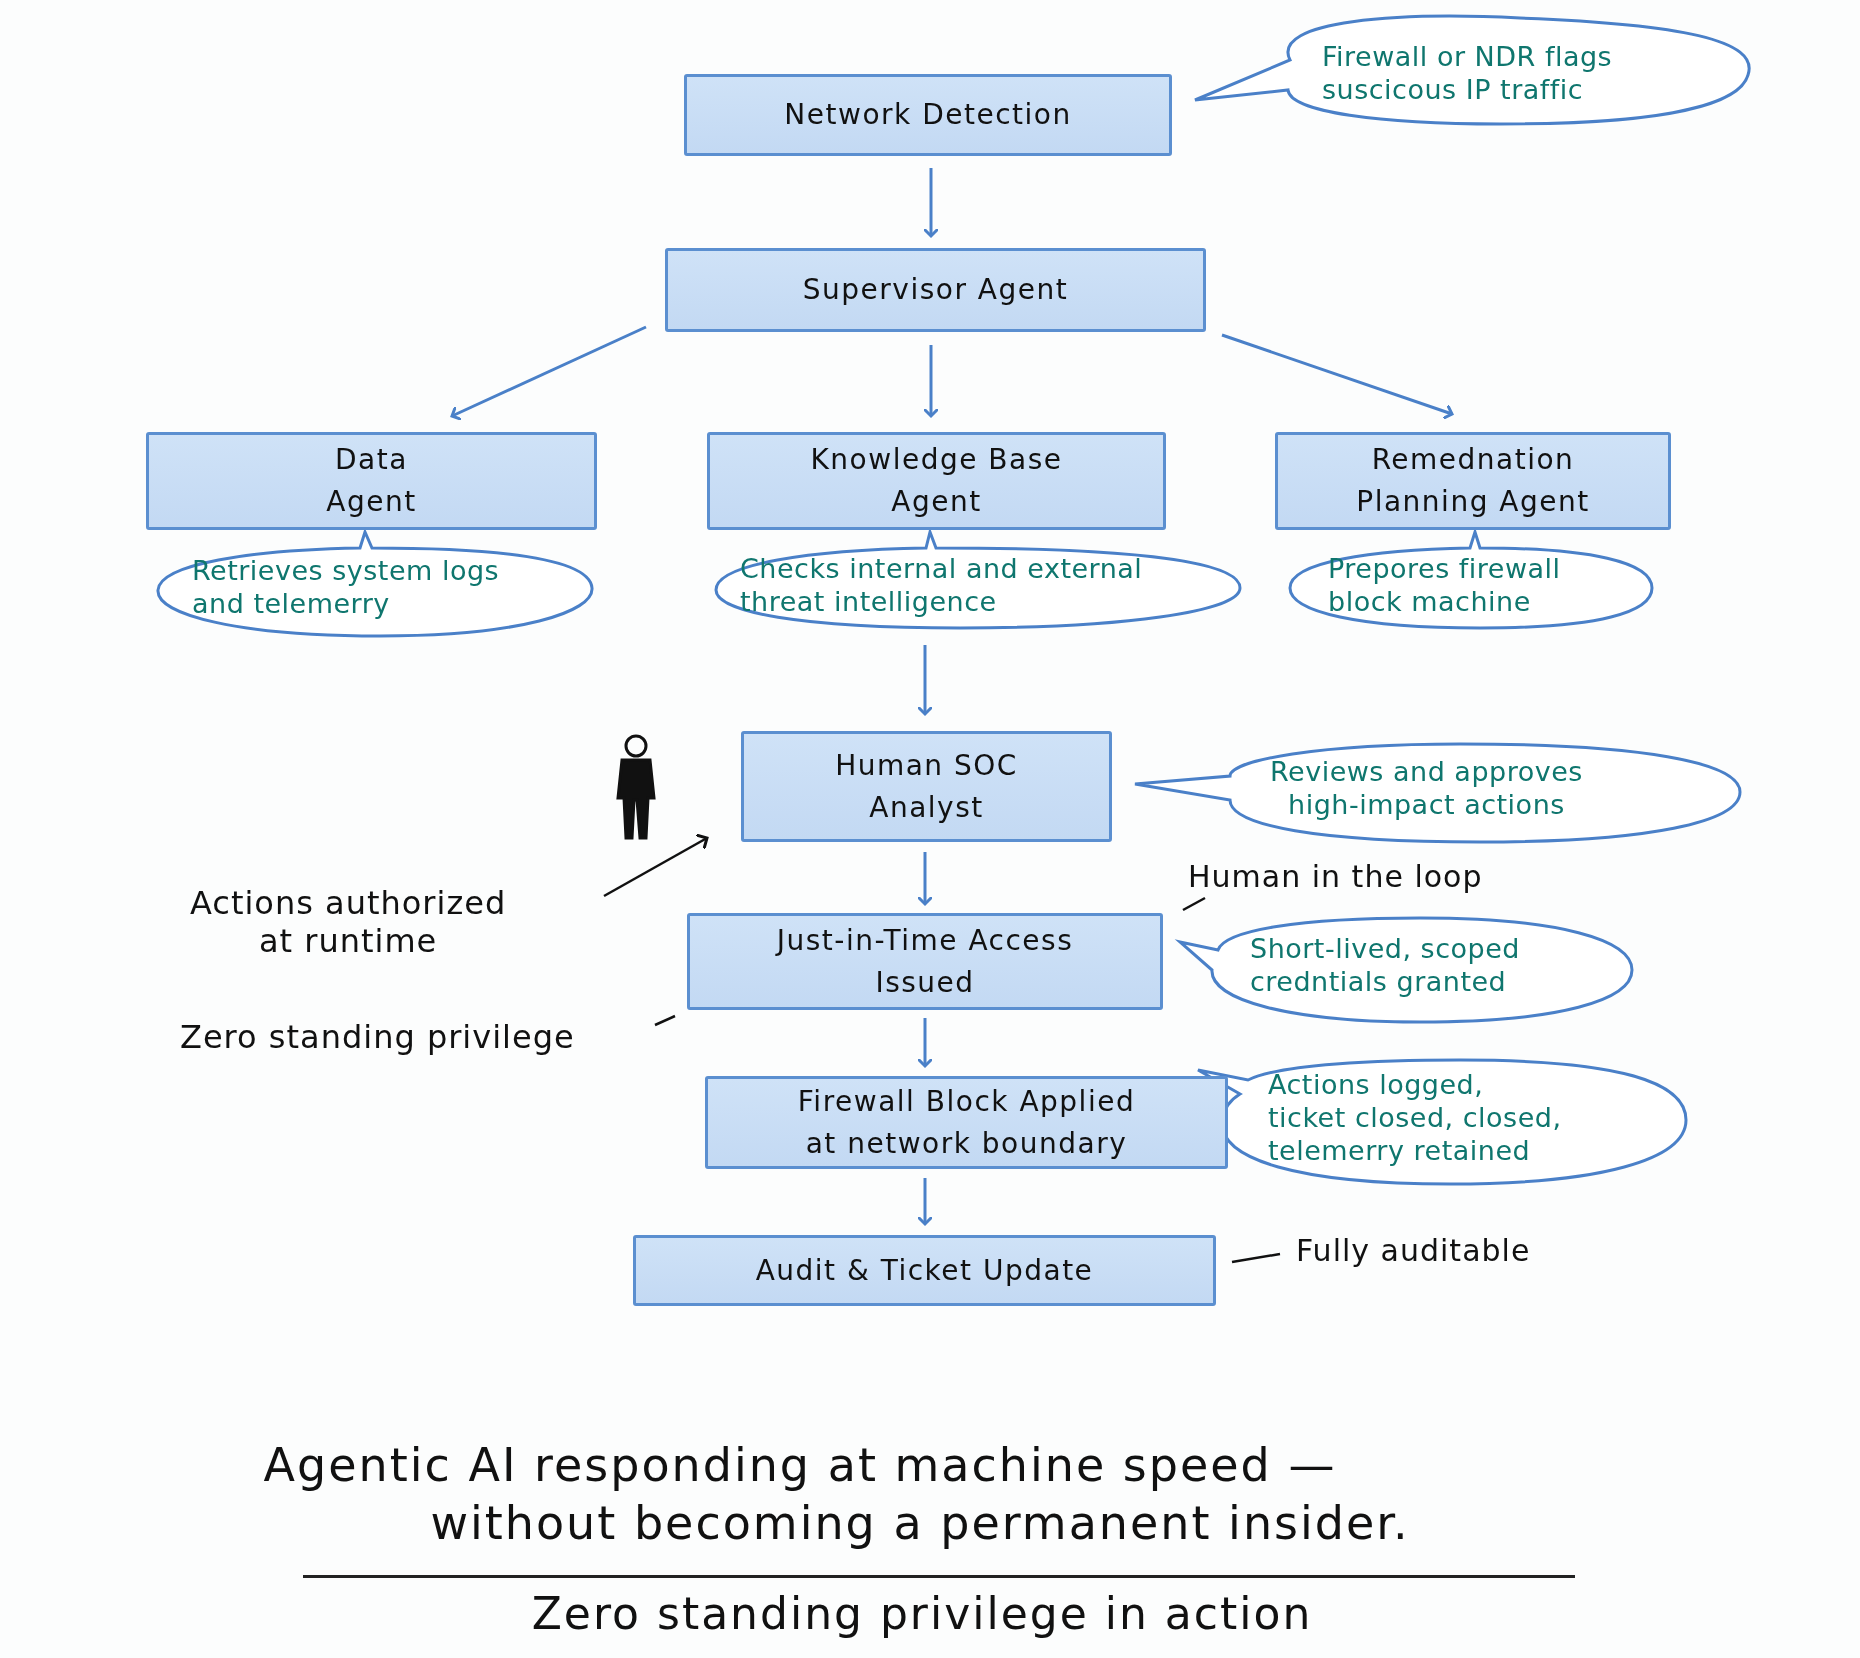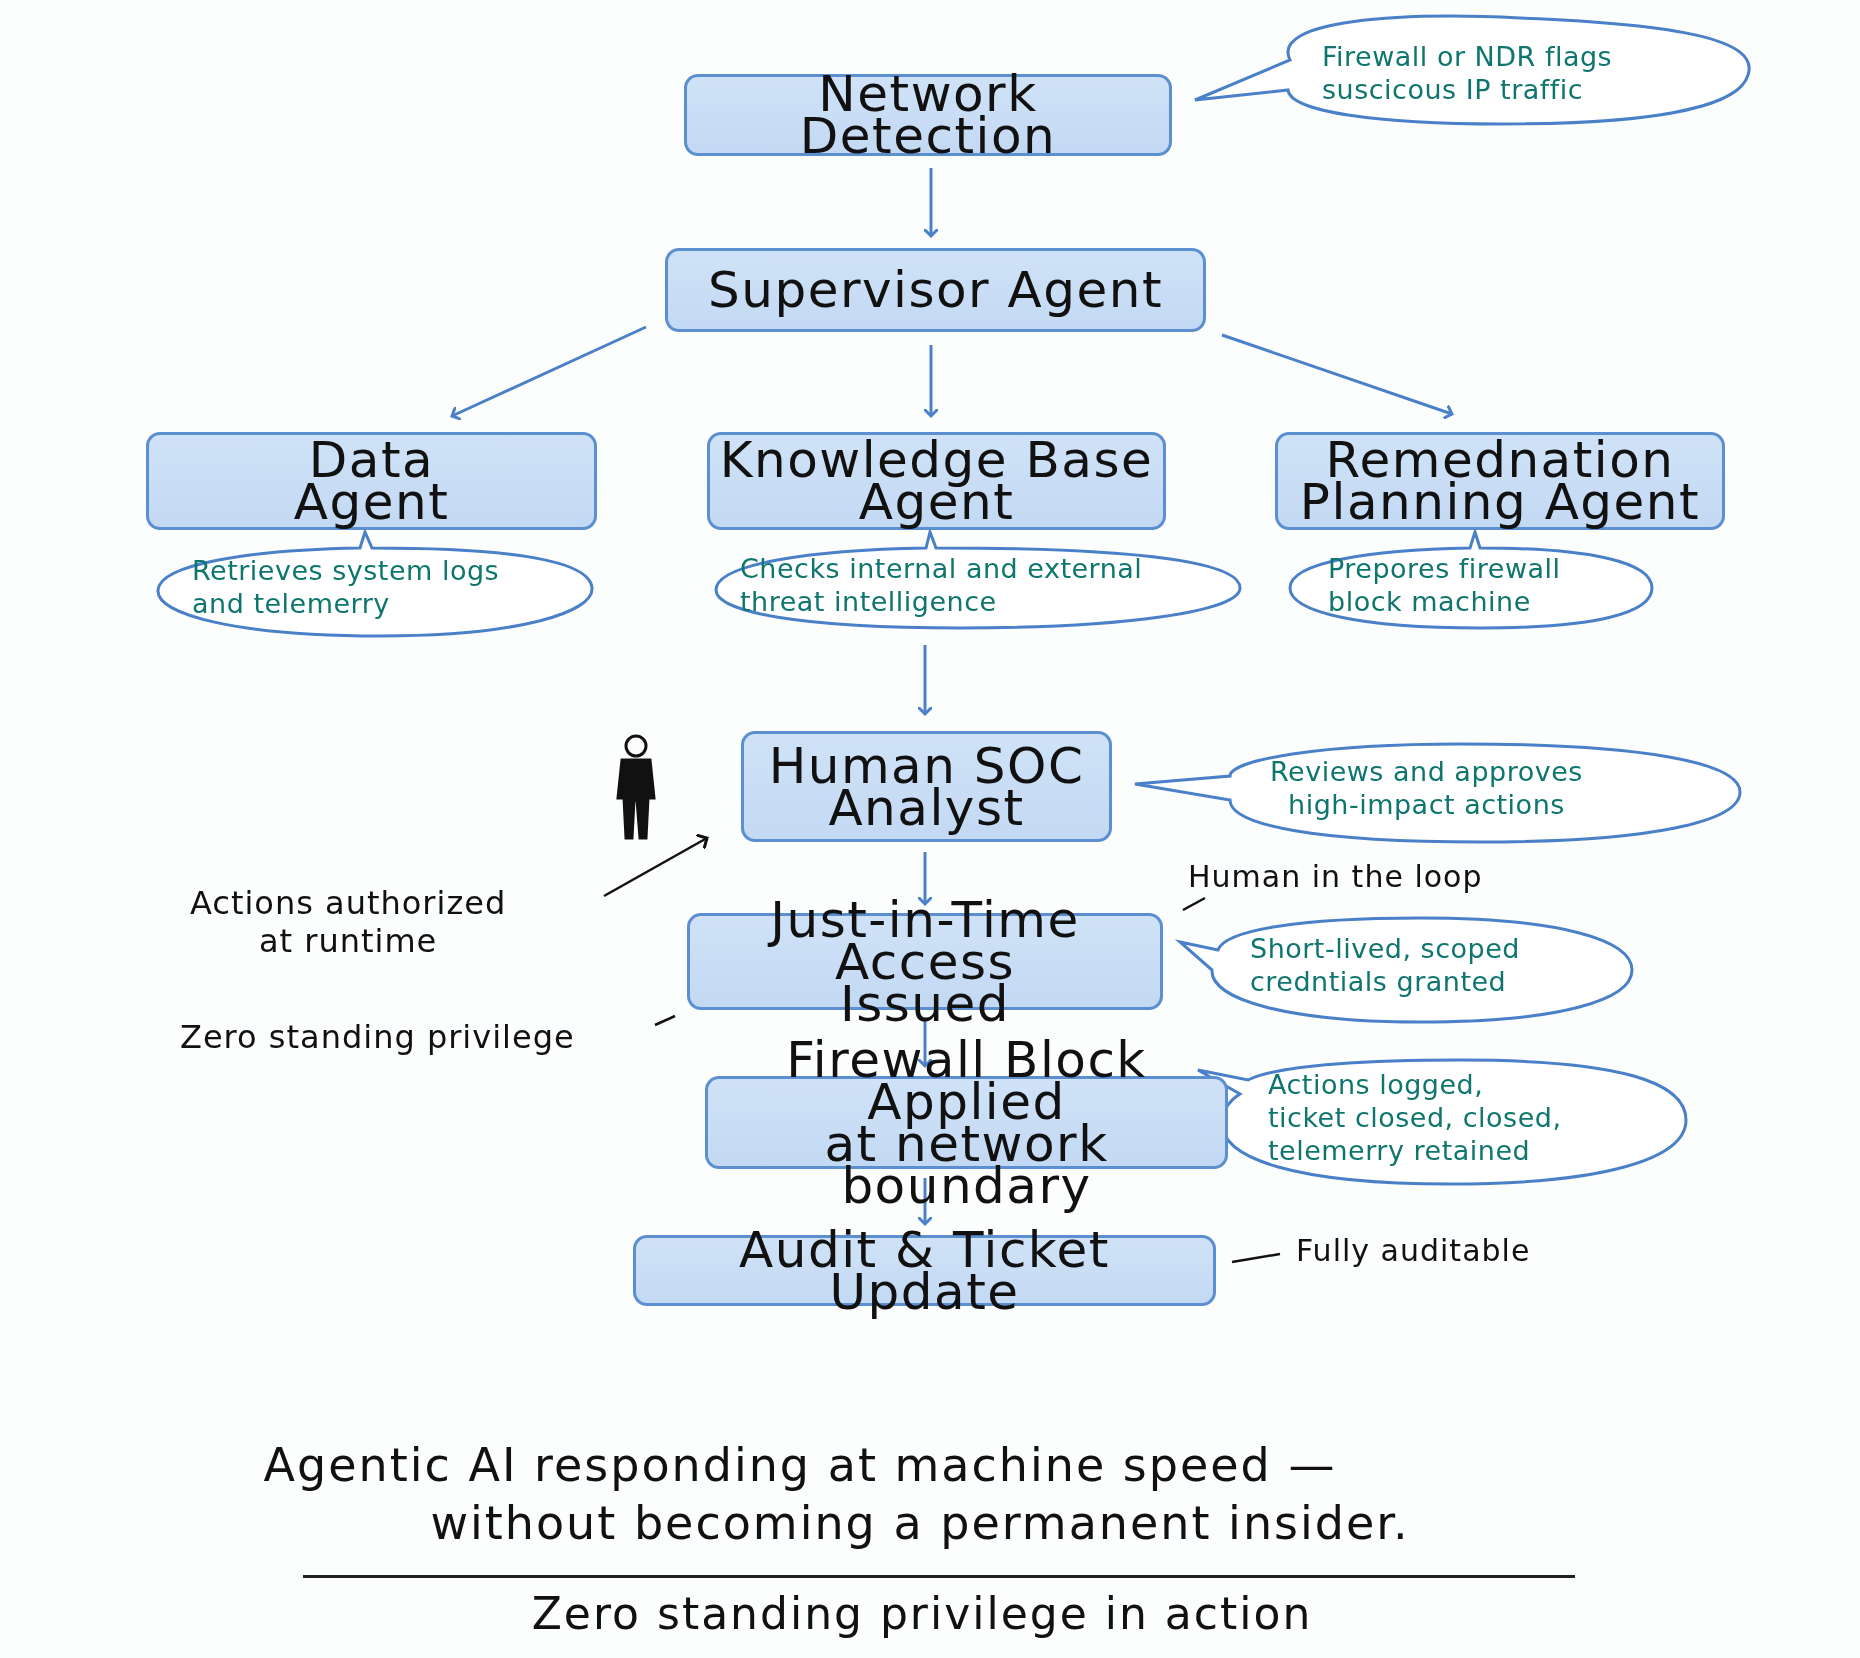--- a/index.html
+++ b/index.html
@@ -1,18 +1,18 @@
 <!DOCTYPE html>
 <html><head>
 <meta charset="utf-8">
 <style>
   html,body{margin:0;padding:0;background:#fbfcfd;}
   #root{position:relative;width:1860px;height:1658px;overflow:hidden;background:#fcfdfd;font-family:"DejaVu Sans",sans-serif;color:#111;}
   svg#lines{position:absolute;left:0;top:0;width:1860px;height:1658px;}
-  .box{position:absolute;box-sizing:border-box;background:linear-gradient(180deg,#cfe2f7,#c3d9f3);border:3px solid #5b8fd0;border-radius:14px;display:flex;align-items:center;justify-content:center;text-align:center;font-size:50px;line-height:42px;letter-spacing:1.5px;white-space:pre-line;}
+  .box{position:absolute;box-sizing:border-box;background:linear-gradient(180deg,#cfe2f7,#c3d9f3);border:3px solid #5b8fd0;border-radius:3px;display:flex;align-items:center;justify-content:center;text-align:center;font-size:28px;line-height:42px;letter-spacing:1.5px;white-space:pre-line;}
   .bubble-text{position:absolute;font-size:27px;line-height:33px;letter-spacing:0.5px;white-space:pre-line;color:#0f766e;}
   .note{position:absolute;font-size:32px;line-height:38px;letter-spacing:1px;white-space:pre-line;text-align:center;}
   .tag{position:absolute;left:0;width:1860px;text-align:center;font-size:46px;letter-spacing:2px;}
 </style>
 </head>
 <body>
 
 <div id="root">
   <svg id="lines" xmlns="http://www.w3.org/2000/svg">
     <defs>
@@ -52,21 +52,21 @@
       <path d="M622,760 L650,760 L654,798 L648,798 L646,838 L640,838 L637,800 L634,800 L632,838 L626,838 L624,798 L618,798 Z"></path>
     </g>
   </svg>
 
   <div class="box" style="left:684px;top:74px;width:488px;height:82px;">Network Detection</div>
   <div class="box" style="left:665px;top:248px;width:541px;height:84px;">Supervisor Agent</div>
   <div class="box" style="left:146px;top:432px;width:451px;height:98px;">Data
 Agent</div>
   <div class="box" style="left:707px;top:432px;width:459px;height:98px;">Knowledge Base
 Agent</div>
-  <div class="box" style="left:1275px;top:432px;width:450px;height:98px;">Remednation
+  <div class="box" style="left:1275px;top:432px;width:396px;height:98px;">Remednation
 Planning Agent</div>
   <div class="box" style="left:741px;top:731px;width:371px;height:111px;">Human SOC
 Analyst</div>
   <div class="box" style="left:687px;top:913px;width:476px;height:97px;">Just-in-Time Access
 Issued</div>
   <div class="box" style="left:665px;top:1076px;width:523px;height:93px;margin-left:40px;">Firewall Block Applied
 at network boundary</div>
   <div class="box" style="left:633px;top:1235px;width:583px;height:71px;">Audit &amp; Ticket Update</div>
 
   <div class="bubble-text" style="left:1322px;top:40px;">Firewall or NDR flags

